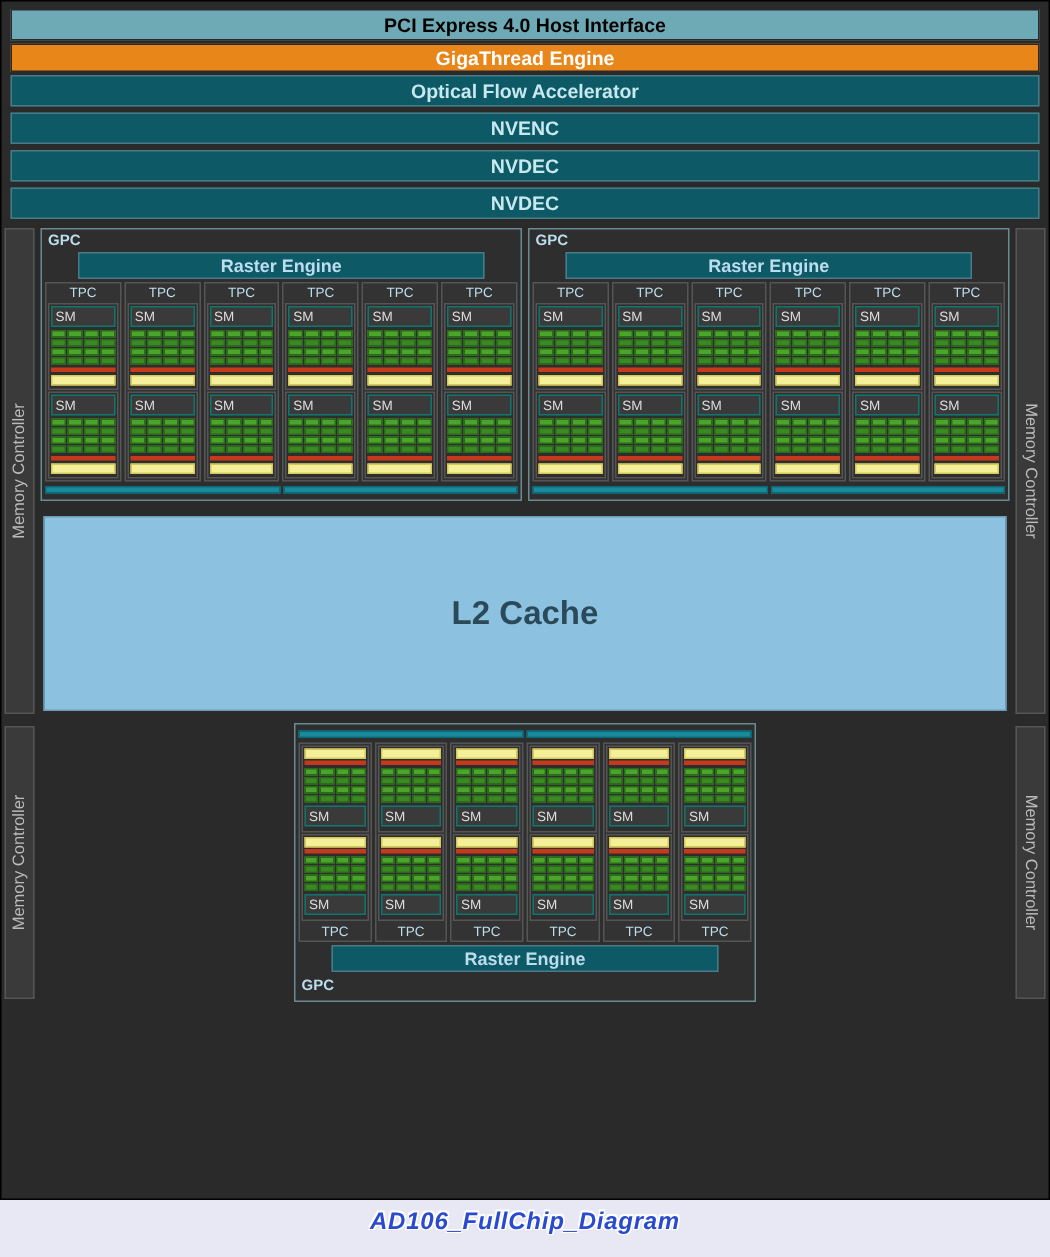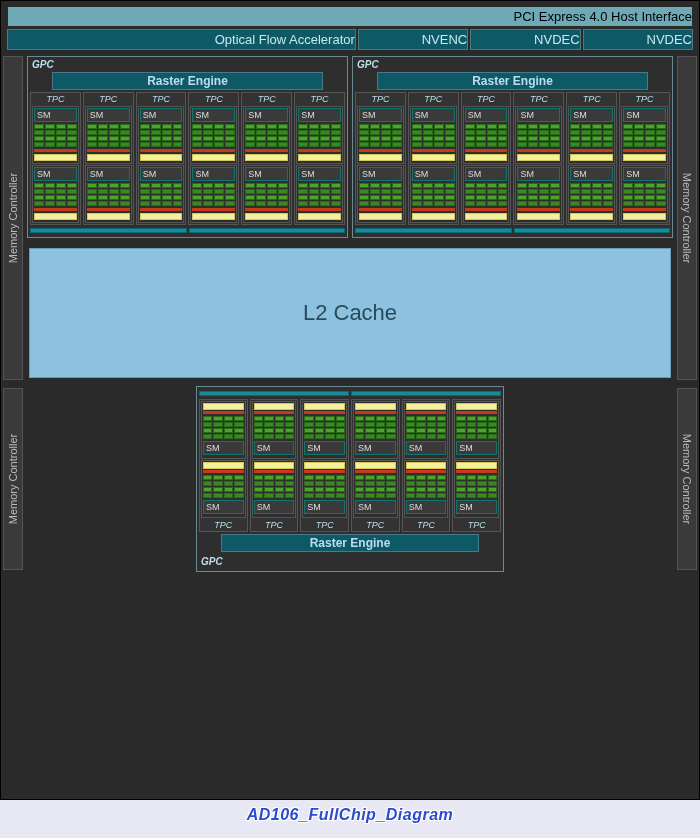--- a/index.html
+++ b/index.html
@@ -1,62 +1,63 @@
 <!DOCTYPE html>
 <html><head>
 <meta charset="utf-8">
 <style>
   * { box-sizing: border-box; margin: 0; padding: 0; }
   body { width: 700px; height: 838px; background: #e8e8f4; font-family: Arial, sans-serif; }
   .chip { position: relative; width: 700px; height: 800px; background: #2a2a2a; border: 1px solid #000; }
   .top-bars { padding: 5px 6px 0 6px; }
-  .bar { text-align: right; font-size: 13px; font-weight: normal; margin-bottom: 2px; }
+  .bar { text-align: center; font-size: 13px; font-weight: bold; margin-bottom: 2px; }
   .bar-pci { background: #6daab5; color: #000; border: 1px solid #2a2a2a; padding: 2px 0; }
   .bar-gt  { background: #e8861a; color: #fff; border: 1px solid #2a2a2a; padding: 1px 0; }
-  .row-enc { display: flex; gap: 2px; }
+  .row-enc { display: flex; gap: 2px; flex-direction: column; }
   .enc { background: #0e5966; color: #c7e8ef; border: 1px solid #4a7a85; padding: 2px 0; flex: 1; font-size: 13px; }
   .ofa { flex: 3.2; }
   .mid { position: relative; display: flex; }
   .memcol { width: 20px; background: #3a3a3a; border: 1px solid #555; margin: 4px 2px; display: flex; align-items: center; justify-content: center; }
   .memcol span { transform: rotate(-90deg); white-space: nowrap; color: #bbb; font-size: 11px; }
   .memcol.r span { transform: rotate(90deg); }
   .center-top { flex: 1; padding: 4px 2px 0 2px; }
   .gpc-row { display: flex; gap: 4px; }
   .gpc { flex: 1; border: 1px solid #6a8a92; background: #2e2e2e; padding: 2px 2px 4px 2px; }
-  .gpc-label { color: #bde; font-size: 10px; font-weight: bold; padding: 0 2px 2px 2px; font-style: italic; }
+  .gpc-label { color: #bde; font-size: 10px; font-weight: bold; padding: 0 2px 2px 2px; }
   .raster { background: #0e5966; color: #bde; text-align: center; font-size: 12px; border: 1px solid #4a7a85; margin: 0 22px 2px 22px; padding: 1px 0; font-weight: bold; }
   .tpc-row { display: flex; gap: 2px; }
   .tpc { flex: 1; border: 1px solid #555; background: #333; }
-  .tpc-label { color: #bde; font-size: 9px; text-align: center; padding: 1px 0; font-style: italic; }
+  .tpc-label { color: #bde; font-size: 9px; text-align: center; padding: 1px 0; }
   .sm { border: 1px solid #555; background: #2e2e2e; margin: 1px; padding: 1px; }
   .sm-label { background: #3a3a3a; color: #ddd; font-size: 9px; text-align: left; padding: 1px 2px; border: 1px solid #0f766e; margin-bottom: 2px; }
   .cores { display: flex; gap: 1px; margin-bottom: 2px; }
   .core-col { flex: 1; display: flex; flex-direction: column; gap: 1px; }
   .cu { height: 5px; background: #4aa52a; border: 1px solid #2a6a1a; }
   .cu.b { background: #3a8a22; }
   .rt { height: 3px; background: #c43a1a; margin-bottom: 2px; }
   .tns { height: 7px; background: #f4f09a; border: 1px solid #d4c858; margin-bottom: 1px; }
   .rop-row { display: flex; gap: 2px; margin-top: 3px; }
   .rop { flex: 1; height: 5px; background: #1a8a9a; border: 1px solid #0a6a7a; }
-  .l2 { margin: 10px 2px 6px 2px; height: 130px; background: #8cc2e0; border: 1px solid #6a9ab5; display: flex; align-items: center; justify-content: center; color: #2a4a5a; font-size: 22px; font-weight: normal; text-align: center; }
+  .l2 { margin: 10px 2px 6px 2px; height: 130px; background: #8cc2e0; border: 1px solid #6a9ab5; display: flex; align-items: center; justify-content: center; color: #2a4a5a; font-size: 22px; font-weight: bold; text-align: center; }
   .lower { display: flex; }
   .lower-center { flex: 1; display: flex; justify-content: center; padding: 2px; }
   .gpc3 { width: 308px; border: 1px solid #6a8a92; background: #2e2e2e; padding: 4px 2px 2px 2px; display: flex; flex-direction: column; }
   .gpc3 .rop-row { margin-top: 0; margin-bottom: 3px; }
   .gpc3 .sm.rev { display: flex; flex-direction: column-reverse; }
   .gpc3 .raster { margin: 2px 22px 2px 22px; }
   .gpc3 .gpc-label { padding-top: 2px; }
   .footer { text-align: center; padding: 6px 0; font-size: 16px; font-weight: bold; font-style: italic; color: #2a4acf; text-shadow: 1px 1px 0 #fff, -1px -1px 0 #fff, 1px -1px 0 #fff, -1px 1px 0 #fff; letter-spacing: 0.5px; }
 </style>
 </head>
 <body>
 
 <div class="chip">
   <div class="top-bars">
     <div class="bar bar-pci">PCI Express 4.0 Host Interface</div>
+    <div class="bar bar-gt">GigaThread Engine</div>
     <div class="row-enc">
       <div class="bar enc ofa">Optical Flow Accelerator</div>
       <div class="bar enc">NVENC</div>
       <div class="bar enc">NVDEC</div>
       <div class="bar enc">NVDEC</div>
     </div>
   </div>
 
   <div class="mid">
     <div class="memcol">

